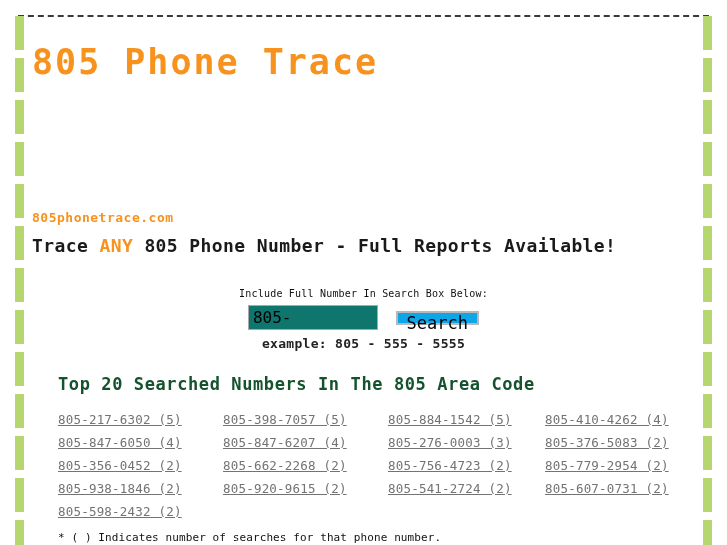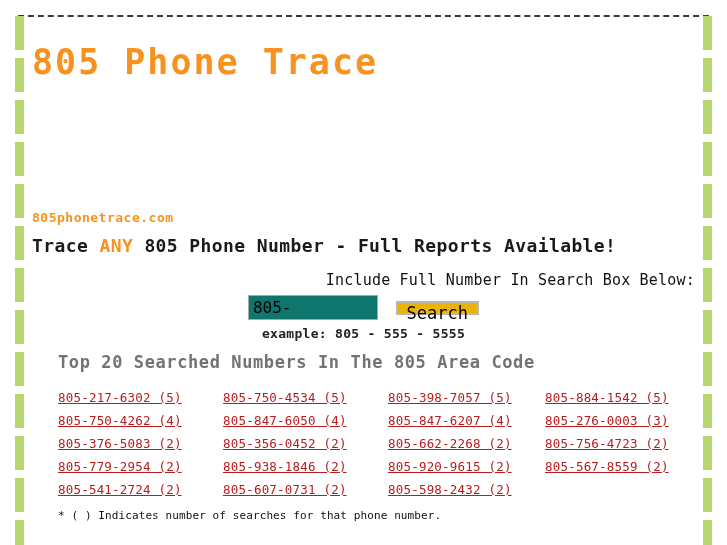--- a/index.html
+++ b/index.html
@@ -87,24 +87,24 @@
     font-size: 18px;
     font-weight: bold;
     color: #1a1a1a;
     letter-spacing: 0.4px;
     margin-top: 10px;
     white-space: nowrap;
   }
   .tagline .hl { color: #f8921e; }
 
   .search-hint {
-    text-align: right;
-    font-size: 15px;
+    text-align: center;
+    font-size: 10px;
     color: #111111;
-    margin-top: 15px;
+    margin-top: 32px;
     letter-spacing: 0.2px;
   }
 
   .search-row {
     margin-top: 6px;
     text-align: center;
     white-space: nowrap;
   }
   .search-input {
     width: 130px;
@@ -120,55 +120,55 @@
     outline: none;
   }
   .search-button {
     height: 14px;
     box-sizing: border-box;
     margin-left: 8px;
     padding: 0 9px;
     font-family: "DejaVu Sans Mono", "Liberation Mono", monospace;
     font-size: 17px;
     color: #000000;
-    background: #eab308;
+    background: #0ea5e9;
     border: 2px solid #b8b8b8;
     vertical-align: middle;
     cursor: pointer;
   }
 
   .example {
     text-align: center;
     font-size: 13px;
     font-weight: bold;
     color: #222222;
     margin-top: 6px;
     letter-spacing: 0.3px;
   }
 
   .list-heading {
-    margin-top: 11px;
+    margin-top: 23px;
     margin-left: 26px;
     font-size: 17px;
     font-weight: bold;
-    color: #737373;
+    color: #14532d;
     letter-spacing: 0.6px;
     white-space: nowrap;
   }
 
   .number-grid {
     margin-top: 18px;
     margin-left: 26px;
     display: grid;
     grid-template-columns: 165px 165px 157px auto;
     row-gap: 8px;
   }
   .num-link {
     font-size: 12.5px;
-    color: #b91c1c;
+    color: #737373;
     text-decoration: underline;
     letter-spacing: 0.2px;
     white-space: nowrap;
     cursor: pointer;
   }
 
   .footnote {
     margin-top: 12px;
     margin-left: 26px;
     font-size: 11px;
@@ -201,35 +201,33 @@
       <input class="search-input" type="text" value="805-" style="">
       <button class="search-button">Search</button>
     </div>
 
     <div class="example">example: 805 - 555 - 5555</div>
 
     <div class="list-heading">Top 20 Searched Numbers In The 805 Area Code</div>
 
     <div class="number-grid">
       <a class="num-link">805-217-6302 (5)</a>
-      <a class="num-link">805-750-4534 (5)</a>
       <a class="num-link">805-398-7057 (5)</a>
       <a class="num-link">805-884-1542 (5)</a>
-      <a class="num-link">805-750-4262 (4)</a>
+      <a class="num-link">805-410-4262 (4)</a>
       <a class="num-link">805-847-6050 (4)</a>
       <a class="num-link">805-847-6207 (4)</a>
       <a class="num-link">805-276-0003 (3)</a>
       <a class="num-link">805-376-5083 (2)</a>
       <a class="num-link">805-356-0452 (2)</a>
       <a class="num-link">805-662-2268 (2)</a>
       <a class="num-link">805-756-4723 (2)</a>
       <a class="num-link">805-779-2954 (2)</a>
       <a class="num-link">805-938-1846 (2)</a>
       <a class="num-link">805-920-9615 (2)</a>
-      <a class="num-link">805-567-8559 (2)</a>
       <a class="num-link">805-541-2724 (2)</a>
       <a class="num-link">805-607-0731 (2)</a>
       <a class="num-link">805-598-2432 (2)</a>
     </div>
 
     <div class="footnote">* ( ) Indicates number of searches for that phone number.</div>
 
   </div>
 </div>
 

